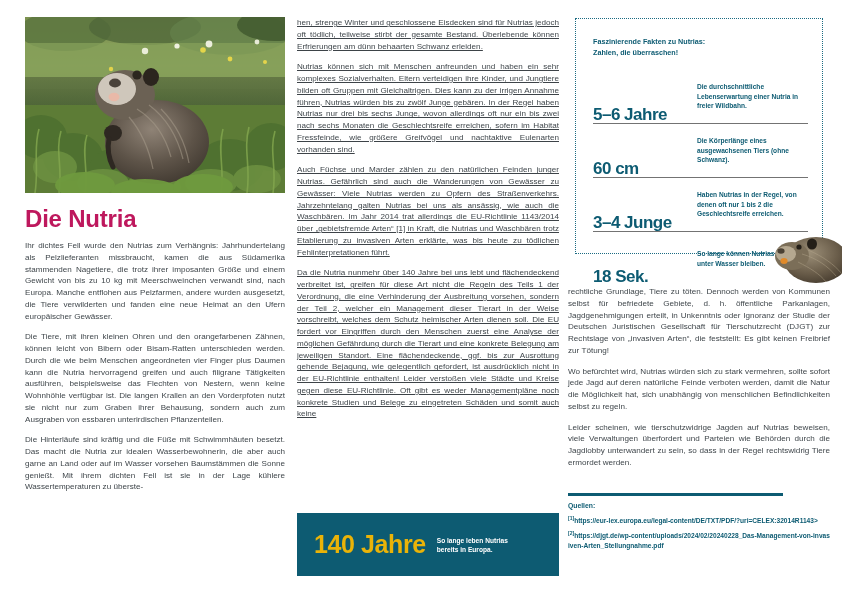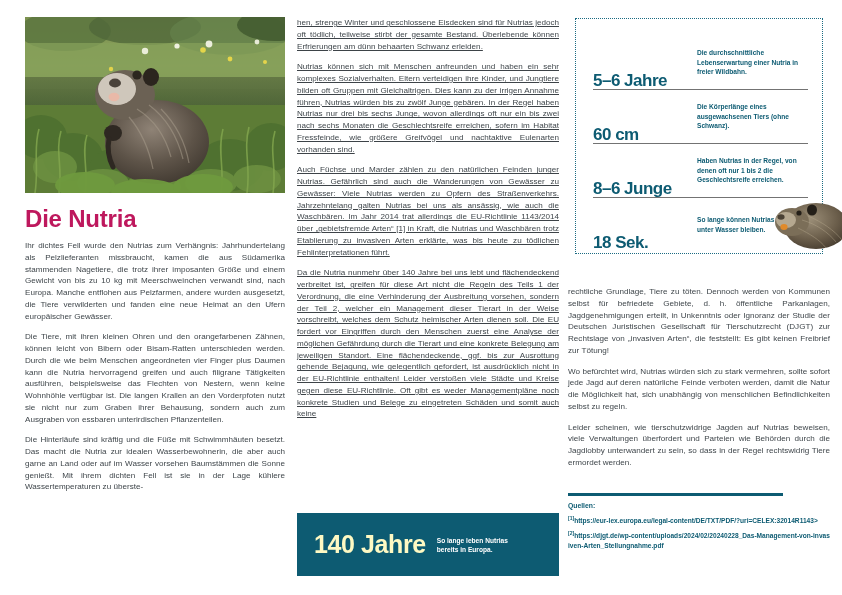--- a/index.html
+++ b/index.html
@@ -57,21 +57,21 @@
   .stat-banner{
     position:absolute;
     left:297px;top:513px;
     width:262px;height:63px;
     background:#0d5b72;
     display:flex;align-items:center;
     box-sizing:border-box;
     padding:0 0 0 17px;
   }
   .stat-banner .big{
-    color:#fef9c3;
+    color:#eab308;
     font-size:25px;
     font-weight:bold;
     letter-spacing:-0.4px;
     line-height:1;
     white-space:nowrap;
   }
   .stat-banner .desc{
     color:#ffffff;
     font-size:6.6px;
     font-weight:bold;
@@ -272,33 +272,37 @@
     <p class="body">Da die Nutria nunmehr über 140 Jahre bei uns lebt und flächendeckend verbreitet ist, greifen für diese Art nicht die Regeln des Teils 1 der Verordnung, die eine Verhinderung der Ausbreitung vorsehen, sondern der Teil 2, welcher ein Management dieser Tierart in der Weise vorschreibt, welches dem Schutz heimischer Arten dienen soll. Die EU fordert vor Eingriffen durch den Menschen zuerst eine Analyse der möglichen Gefährdung durch die Tierart und eine konkrete Belegung am jeweiligen Standort. Eine flächendeckende, ggf. bis zur Ausrottung gehende Bejagung, wie gelegentlich gefordert, ist ausdrücklich nicht in der EU-Richtlinie enthalten! Leider verstoßen viele Städte und Kreise gegen diese EU-Richtlinie. Oft gibt es weder Managementpläne noch konkrete Studien und Belege zu eingetreten Schäden und somit auch keine</p>
   </div>
 
   <div class="stat-banner">
     <div class="big">140 Jahre</div>
     <div class="desc">So lange leben Nutrias bereits in Europa.</div>
   </div>
 
   <div class="facts-box">
     <div class="facts-inner">
+      <div class="facts-title">
+        <div>Faszinierende Fakten zu Nutrias:</div>
+        <div>Zahlen, die überraschen!</div>
+      </div>
 
       <div class="fact-row">
         <div class="fact-num">5–6 Jahre</div>
         <div class="fact-desc">Die durchschnittliche Lebenserwartung einer Nutria in freier Wildbahn.</div>
       </div>
 
       <div class="fact-row">
         <div class="fact-num">60 cm</div>
         <div class="fact-desc">Die Körperlänge eines ausgewachsenen Tiers (ohne Schwanz).</div>
       </div>
 
       <div class="fact-row">
-        <div class="fact-num">8–6 Junge</div>
+        <div class="fact-num">3–4 Junge</div>
         <div class="fact-desc">Haben Nutrias in der Regel, von denen oft nur 1 bis 2 die Geschlechtsreife erreichen.</div>
       </div>
 
       <div class="fact-row">
         <div class="fact-num">18 Sek.</div>
         <div class="fact-desc" style="max-width:84px;">So lange können Nutrias unter Wasser bleiben.</div>
         <div class="fact-photo">
           <svg viewBox="0 0 78 56" aria-hidden="true">
             <defs>
               <radialGradient id="headG" cx="40%" cy="35%" r="80%">

